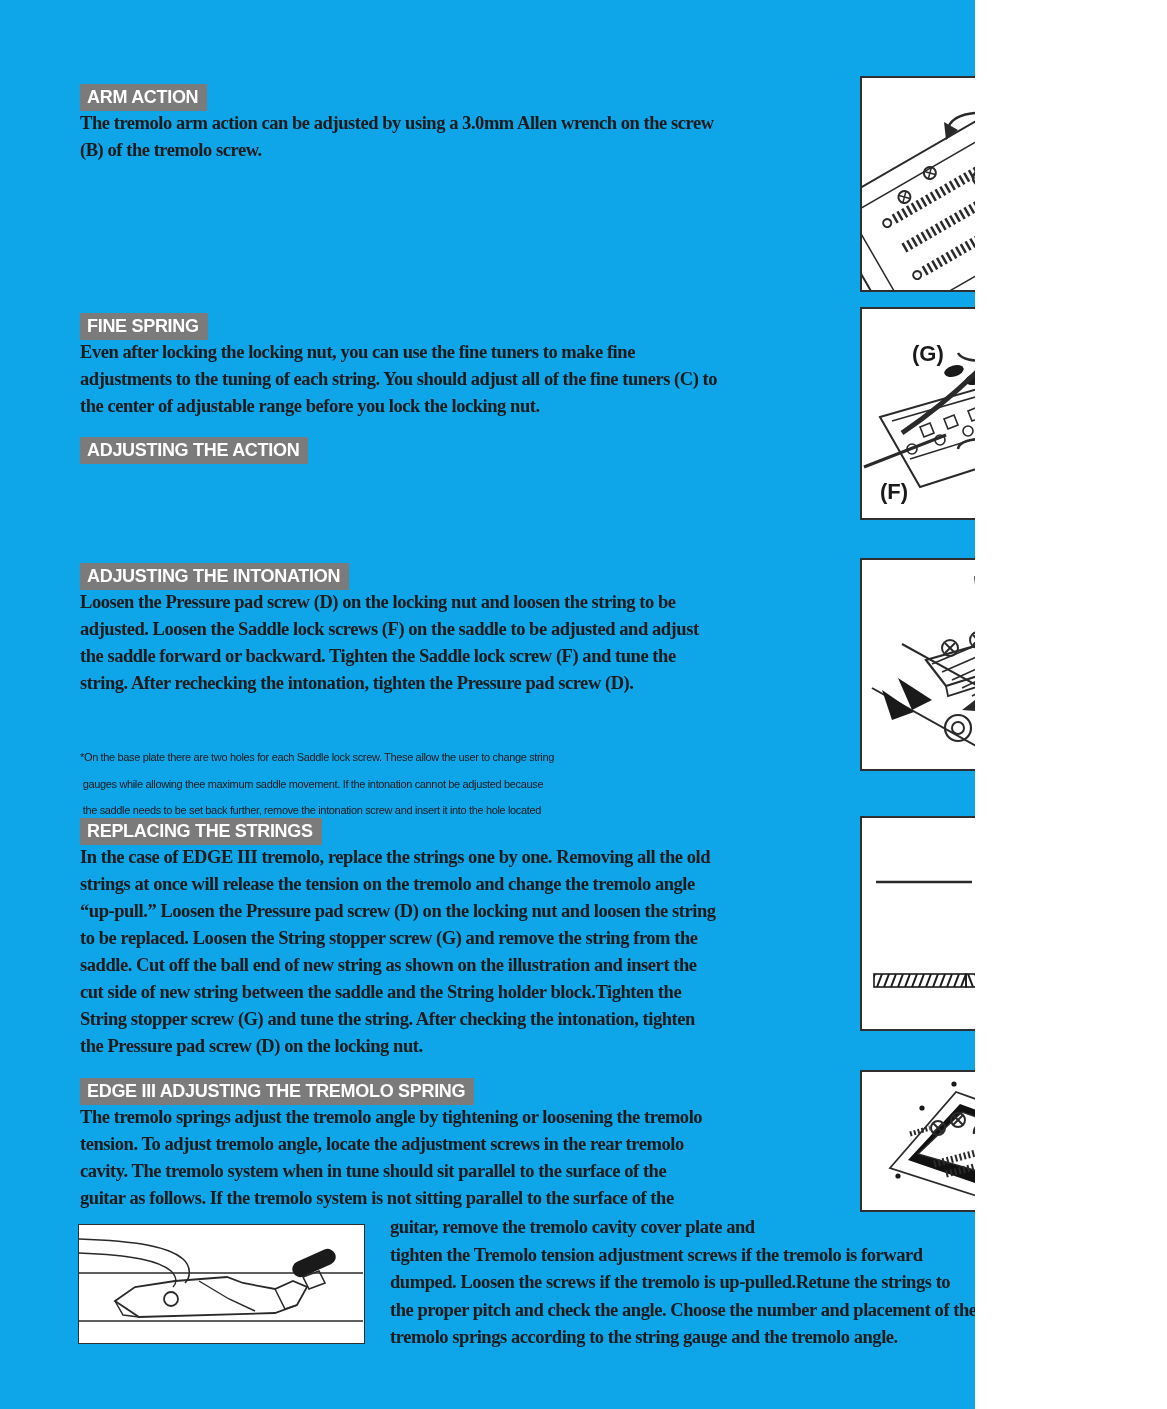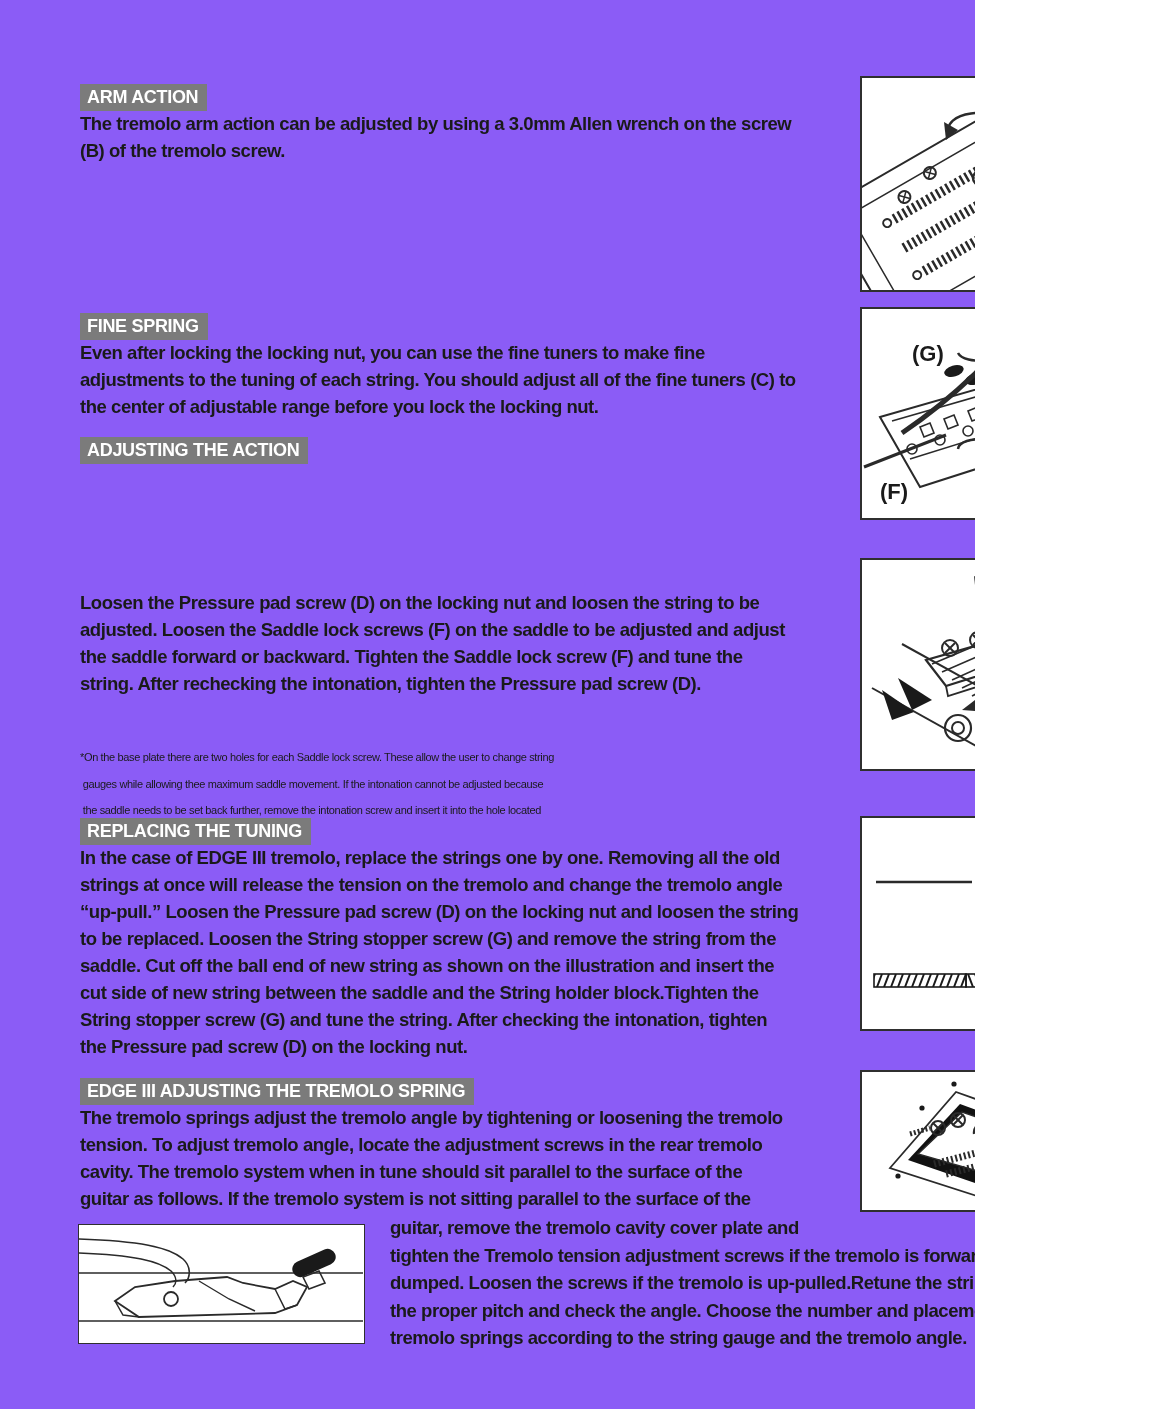--- a/index.html
+++ b/index.html
@@ -1,27 +1,27 @@
 <!DOCTYPE html>
 <html><head>
 <meta charset="utf-8">
 <style>
   html,body{margin:0;padding:0;background:#ffffff;}
   .page{
-    position:relative;width:975px;height:1409px;background:#8b5cf6;overflow:hidden;
+    position:relative;width:975px;height:1409px;background:#0ea5e9;overflow:hidden;
     font-family:"Liberation Sans", sans-serif;color:#1a1a1a;
   }
   .badge{
     position:absolute;display:inline-block;background:#7b7b7b;color:#ffffff;
     font-weight:bold;font-size:18px;line-height:18px;padding:4px 9px 5px 7px;
     letter-spacing:-0.3px;white-space:pre;
   }
   .body-text{
     position:absolute;font-weight:bold;font-size:18.5px;line-height:27px;
-    letter-spacing:-0.45px;white-space:pre;color:#1a1a1a;
+    letter-spacing:-0.45px;white-space:pre;color:#1a1a1a;font-family:Liberation Serif, serif;
   }
   .footnote{
     position:absolute;font-weight:normal;font-size:11px;line-height:26.5px;
     letter-spacing:-0.35px;white-space:pre;color:#1a1a1a;margin-top:47px;
   }
   .fig{
     position:absolute;background:#ffffff;border:2px solid #2f2f2f;box-sizing:border-box;
   }
   .fig svg{display:block;}
   .fig-label{font-family:"Liberation Sans", sans-serif;font-weight:bold;font-size:22px;fill:#1a1a1a;}
@@ -104,20 +104,21 @@
       <line class="ln" x1="2" y1="158" x2="84" y2="126" stroke-width="3"></line>
       <text class="fig-label" x="50" y="52">(G)</text>
       <text class="fig-label" x="178" y="72">(C)</text>
       <text class="fig-label" x="18" y="190">(F)</text>
       <text class="fig-label" x="166" y="178">(E)</text>
     </svg>
   </div>
 
   <div class="badge" style="left:80px;top:437px;">ADJUSTING THE ACTION</div>
 
+  <div class="badge" style="left:80px;top:563px;">ADJUSTING THE INTONATION</div>
   <div class="body-text" style="left:80px;top:589px;">Loosen the Pressure pad screw (D) on the locking nut and loosen the string to be
 adjusted. Loosen the Saddle lock screws (F) on the saddle to be adjusted and adjust
 the saddle forward or backward. Tighten the Saddle lock screw (F) and tune the
 string. After rechecking the intonation, tighten the Pressure pad screw (D).</div>
   <div class="footnote" style="left:80px;top:697px;">*On the base plate there are two holes for each Saddle lock screw. These allow the user to change string
  gauges while allowing thee maximum saddle movement. If the intonation cannot be adjusted because
  the saddle needs to be set back further, remove the intonation screw and insert it into the hole located
  further back on the bridge plate.</div>
 
   <div class="fig" style="left:860px;top:558px;width:228px;height:213px;">
@@ -153,21 +154,21 @@
       <circle class="ln" cx="96" cy="168" r="13" stroke-width="2.2"></circle>
       <circle class="ln" cx="96" cy="168" r="6" stroke-width="2"></circle>
       <circle class="ln" cx="136" cy="152" r="13" stroke-width="2.2"></circle>
       <circle class="ln" cx="136" cy="152" r="6" stroke-width="2"></circle>
       <path class="ln" d="M168,122 L110,146" stroke-width="2.5"></path>
       <path d="M118,136 L100,150 L124,152 Z" fill="#2a2a2a"></path>
       <text class="fig-label" x="168" y="44">(D)</text>
     </svg>
   </div>
 
-  <div class="badge" style="left:80px;top:818px;">REPLACING THE TUNING</div>
+  <div class="badge" style="left:80px;top:818px;">REPLACING THE STRINGS</div>
   <div class="body-text" style="left:80px;top:844px;">In the case of EDGE III tremolo, replace the strings one by one. Removing all the old
 strings at once will release the tension on the tremolo and change the tremolo angle
 “up-pull.” Loosen the Pressure pad screw (D) on the locking nut and loosen the string
 to be replaced. Loosen the String stopper screw (G) and remove the string from the
 saddle. Cut off the ball end of new string as shown on the illustration and insert the
 cut side of new string between the saddle and the String holder block.Tighten the
 String stopper screw (G) and tune the string. After checking the intonation, tighten
 the Pressure pad screw (D) on the locking nut.</div>
 
   <div class="fig" style="left:860px;top:816px;width:228px;height:215px;">

